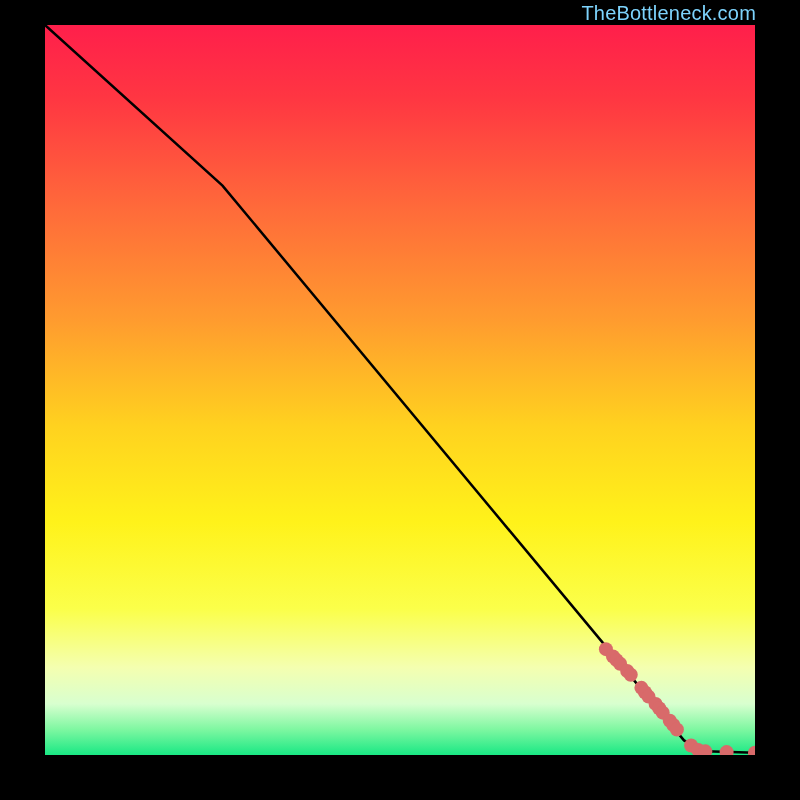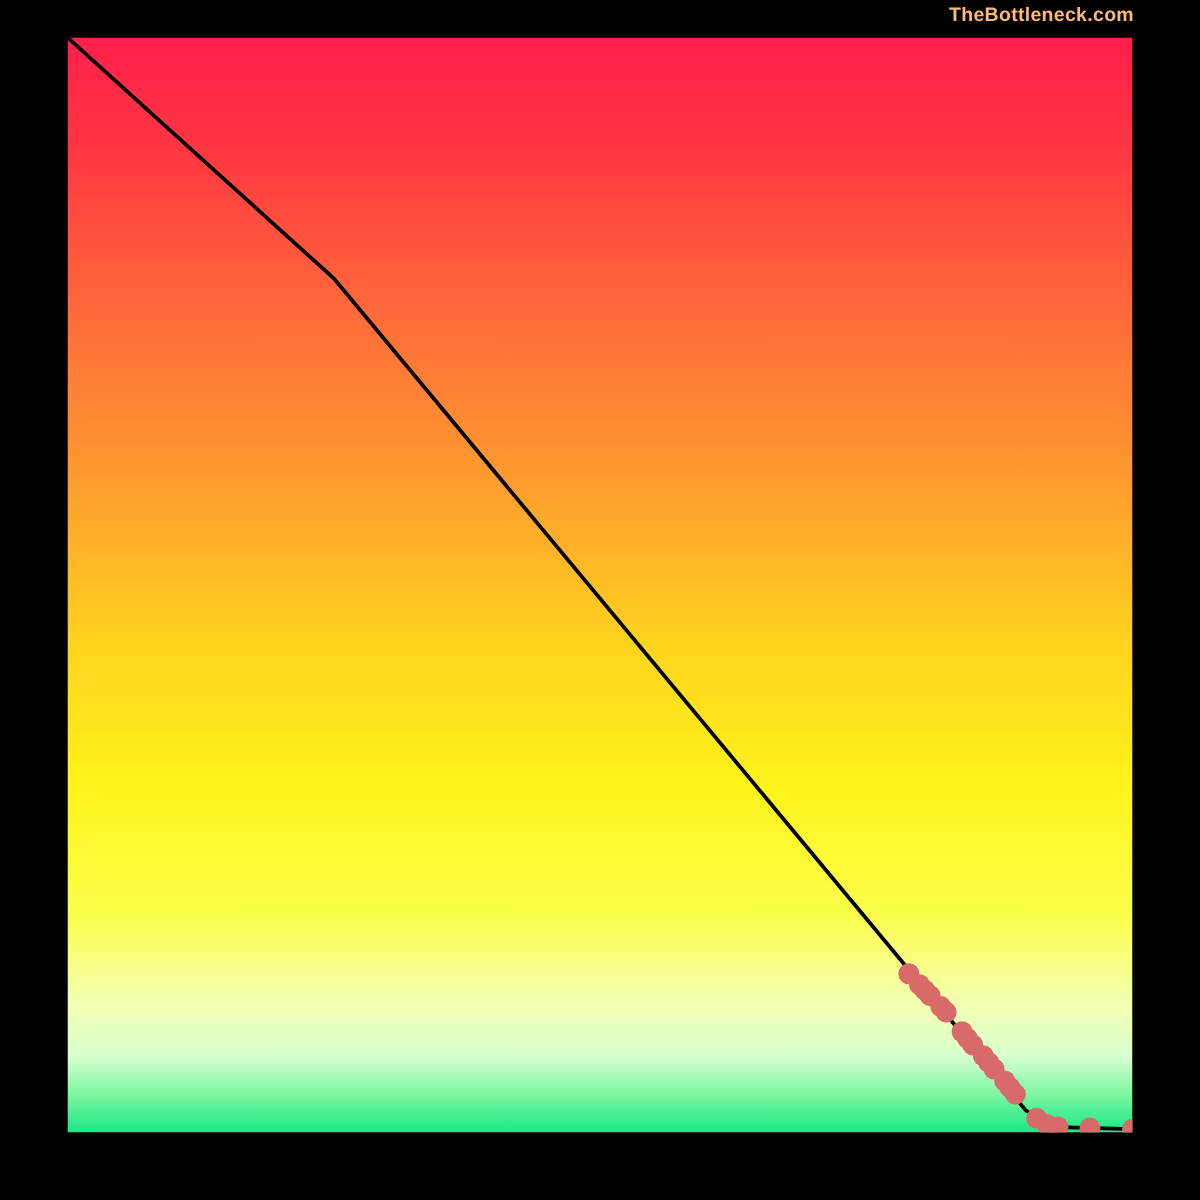--- a/index.html
+++ b/index.html
@@ -21,23 +21,23 @@
     position: absolute;
     left: 45px;
     top: 25px;
     width: 710px;
     height: 730px;
   }
   .watermark {
     position: absolute;
     top: 2px;
     right: 44px;
-    color: #fdba74;
-    font-size: 13px;
-    font-weight: 700;
+    color: #7dd3fc;
+    font-size: 20px;
+    font-weight: 400;
     letter-spacing: 0.2px;
   }
   svg { display: block; }
 </style>
 </head>
 <body>
 
 <div class="frame">
   <div class="watermark">TheBottleneck.com</div>
 

